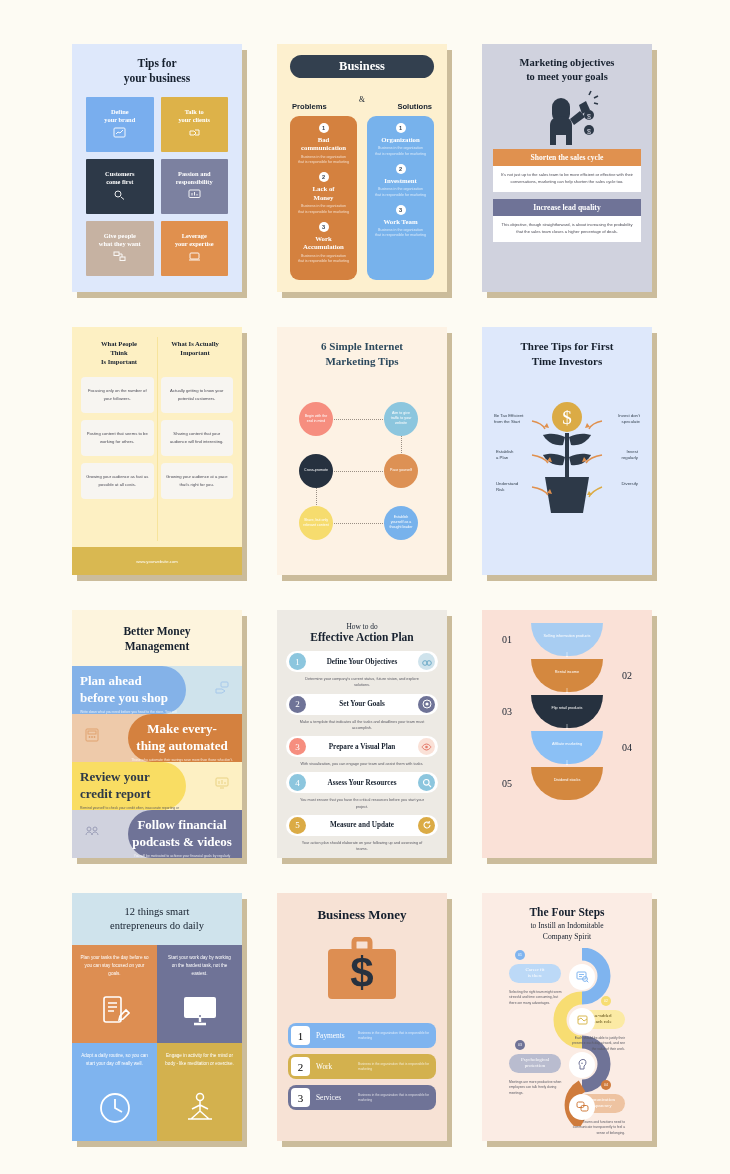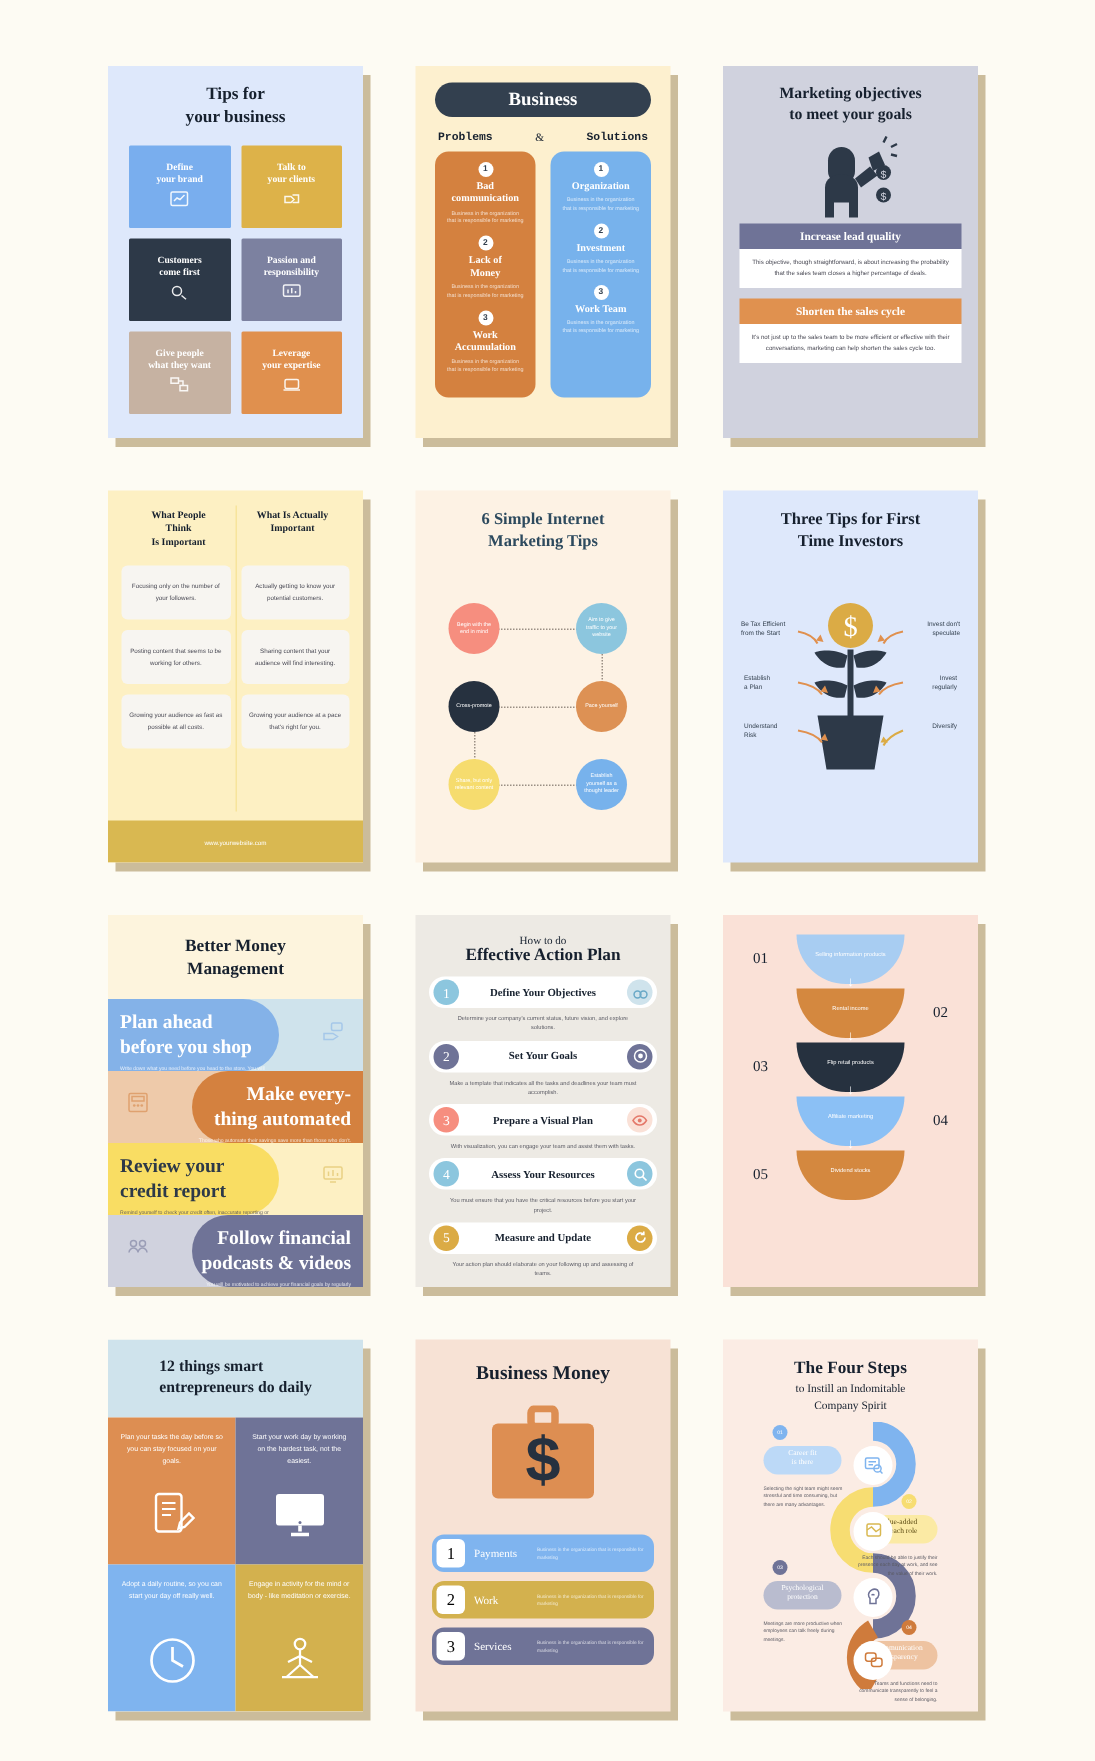--- a/index.html
+++ b/index.html
@@ -43,21 +43,21 @@
   .c1 .grid { display: grid; grid-template-columns: 1fr 1fr; gap: 7px; }
   .c1 .tile { height: 55px; display: flex; flex-direction: column; align-items: center; justify-content: center; gap: 3px; border-radius: 1px; }
   .c1 .tile span { font-family: "Liberation Serif", serif; font-size: 6.4px; line-height: 1.25; text-align: center; color: #fff; font-weight: 600; }
   .c1 .tile .ico { font-size: 12px; color: #fff; opacity: .9; line-height: 1; }
 
   
   .c2 { background: #fdf0cf; padding: 11px 13px; }
   .c2 .pilltitle { background: #33404f; color: #fff; border-radius: 20px; text-align: center;
     font-family: "Liberation Serif", serif; font-size: 12.5px; padding: 4px 0; font-weight: 700; }
   .c2 .heads { display: flex; justify-content: space-between; align-items: center; margin: 9px 2px 5px; }
-  .c2 .heads b { font-family: Liberation Mono, monospace; font-size: 7.6px; color: #16202e; }
+  .c2 .heads b { font-family: Liberation Sans, sans-serif; font-size: 7.6px; color: #16202e; margin-top: 15px; }
   .c2 .heads i { font-family: "Liberation Serif", serif; font-size: 7.6px; font-style: normal; color: #16202e; }
   .c2 .cols { display: flex; gap: 10px; }
   .c2 .col { flex: 1; border-radius: 9px; padding: 7px 5px 9px; }
   .c2 .col.p { background: #d4813f; }
   .c2 .col.s { background: #77b2ec; }
   .c2 .item { text-align: center; margin-bottom: 7px; }
   .c2 .num { width: 10px; height: 10px; border-radius: 50%; background: #fff; margin: 0 auto 3px;
     font-size: 5.6px; line-height: 10px; color: #33404f; font-weight: 700; }
   .c2 .lbl { font-family: "Liberation Serif", serif; font-size: 6.8px; color: #fff; line-height: 1.25; font-weight: 600; }
   .c2 .dsc { font-size: 3.6px; color: #fff; opacity: .72; line-height: 1.45; margin-top: 2px; padding: 0 3px; }
@@ -112,21 +112,21 @@
   
   .c7 { background: #fdf4dd; }
   .c7 h2 { font-size: 11.5px; line-height: 1.3; color: #16202e; font-weight: 700; padding: 14px 10px 0; }
   .c7 .bands { margin-top: 12px; }
   .c7 .band { position: relative; height: 48px; overflow: hidden; }
   .c7 .band .pill { position: absolute; top: 0; height: 48px; width: 128px; }
   .c7 .band.l .pill { left: -14px; border-radius: 0 48px 48px 0; }
   .c7 .band.r .pill { right: -14px; border-radius: 48px 0 0 48px; }
   .c7 .band .txt { position: absolute; top: 7px; width: 104px; }
   .c7 .band.l .txt { left: 8px; text-align: left; }
-  .c7 .band.r .txt { right: 8px; text-align: right; }
+  .c7 .band.r .txt { right: 8px; text-align: center; }
   .c7 .band .txt b { display: block; font-family: "Liberation Serif", serif; font-size: 13px;
     line-height: 1.3; color: #fff; }
   .c7 .band .txt span { display: block; font-size: 3.4px; line-height: 1.55; color: #fff; opacity: .8; margin-top: 3px; }
   .c7 .band .ico { position: absolute; top: 14px; font-size: 13px; opacity: .55; }
   .c7 .band.l .ico { right: 12px; }
   .c7 .band.r .ico { left: 12px; }
 
   
   .c8 { background: #edeae4; padding: 12px 9px; }
   .c8 .k { font-family: "Liberation Serif", serif; font-size: 7.4px; text-align: center; color: #16202e; }
@@ -153,22 +153,22 @@
     border-radius: 0 0 40px 40px; display: flex; align-items: center; justify-content: center;
     text-align: center; font-size: 3.8px; color: #fff; padding: 0 10px 4px; line-height: 1.35; }
   .c9 .ord { position: absolute; font-family: "Liberation Serif", serif; font-size: 10px; color: #16202e; }
   .c9 .arw { position: absolute; left: 50%; transform: translateX(-50%); bottom: -3px;
     color: #fff; font-size: 9px; line-height: 1; z-index: 3; }
 
   
   .c10 { background: #fdfbf3; }
   .c10 .hd { background: #cfe3ec; height: 52px; display: flex; align-items: center;
     justify-content: center; padding: 0 12px; }
-  .c10 .hd h2 { font-size: 10.5px; line-height: 1.32; color: #16202e;
-    font-weight: 700; font-family: "Liberation Serif", serif; }
+  .c10 .hd h2 { font-size: 10.5px; line-height: 1.32; text-align: center; color: #16202e;
+    font-weight: 400; font-family: "Liberation Serif", serif; }
   .c10 .q { display: grid; grid-template-columns: 1fr 1fr; grid-template-rows: 98px 98px; }
   .c10 .cell { padding: 9px 8px 0; display: flex; flex-direction: column; align-items: center; }
   .c10 .cell p { font-size: 4.6px; line-height: 1.7; text-align: center; color: #fff; }
   .c10 .cell .ico { margin-top: auto; margin-bottom: 12px; font-size: 30px; color: #fff; line-height: 1; }
 
   
   .c11 { background: #f7e2d5; padding: 14px 11px; }
   .c11 h2 { font-size: 13px; text-align: center; color: #16202e; font-weight: 700;
     font-family: "Liberation Serif", serif; }
   .c11 .case { margin: 14px auto 16px; }
@@ -340,26 +340,26 @@
             <path d="M57 6l2-4M62 9l4-2M62 14l4 1"></path>
           </g>
           <circle cx="57" cy="26" r="5" fill="#2d3948"></circle>
           <text x="57" y="29.5" font-size="7" fill="#d0d2de" text-anchor="middle" font-family="Liberation Sans">$</text>
           <circle cx="57" cy="41" r="5" fill="#2d3948"></circle>
           <text x="57" y="44.5" font-size="7" fill="#d0d2de" text-anchor="middle" font-family="Liberation Sans">$</text>
           <path d="M24 46h10v12H24z" fill="#d0d2de"></path>
         </svg>
       </div>
       <div class="blk">
+        <div class="bar o">Shorten the sales cycle</div>
+        <div class="body">It's not just up to the sales team to be more efficient or effective with their conversations, marketing can help shorten the sales cycle too.</div>
+      </div>
+      <div class="blk">
         <div class="bar v">Increase lead quality</div>
         <div class="body">This objective, though straightforward, is about increasing the probability that the sales team closes a higher percentage of deals.</div>
-      </div>
-      <div class="blk">
-        <div class="bar o">Shorten the sales cycle</div>
-        <div class="body">It's not just up to the sales team to be more efficient or effective with their conversations, marketing can help shorten the sales cycle too.</div>
       </div>
     </div>
   </div>
 
   <div class="card">
     <div class="shadow"></div>
     <div class="surface c4">
       <div class="inner">
         <div class="divider"></div>
         <div class="hrow">

